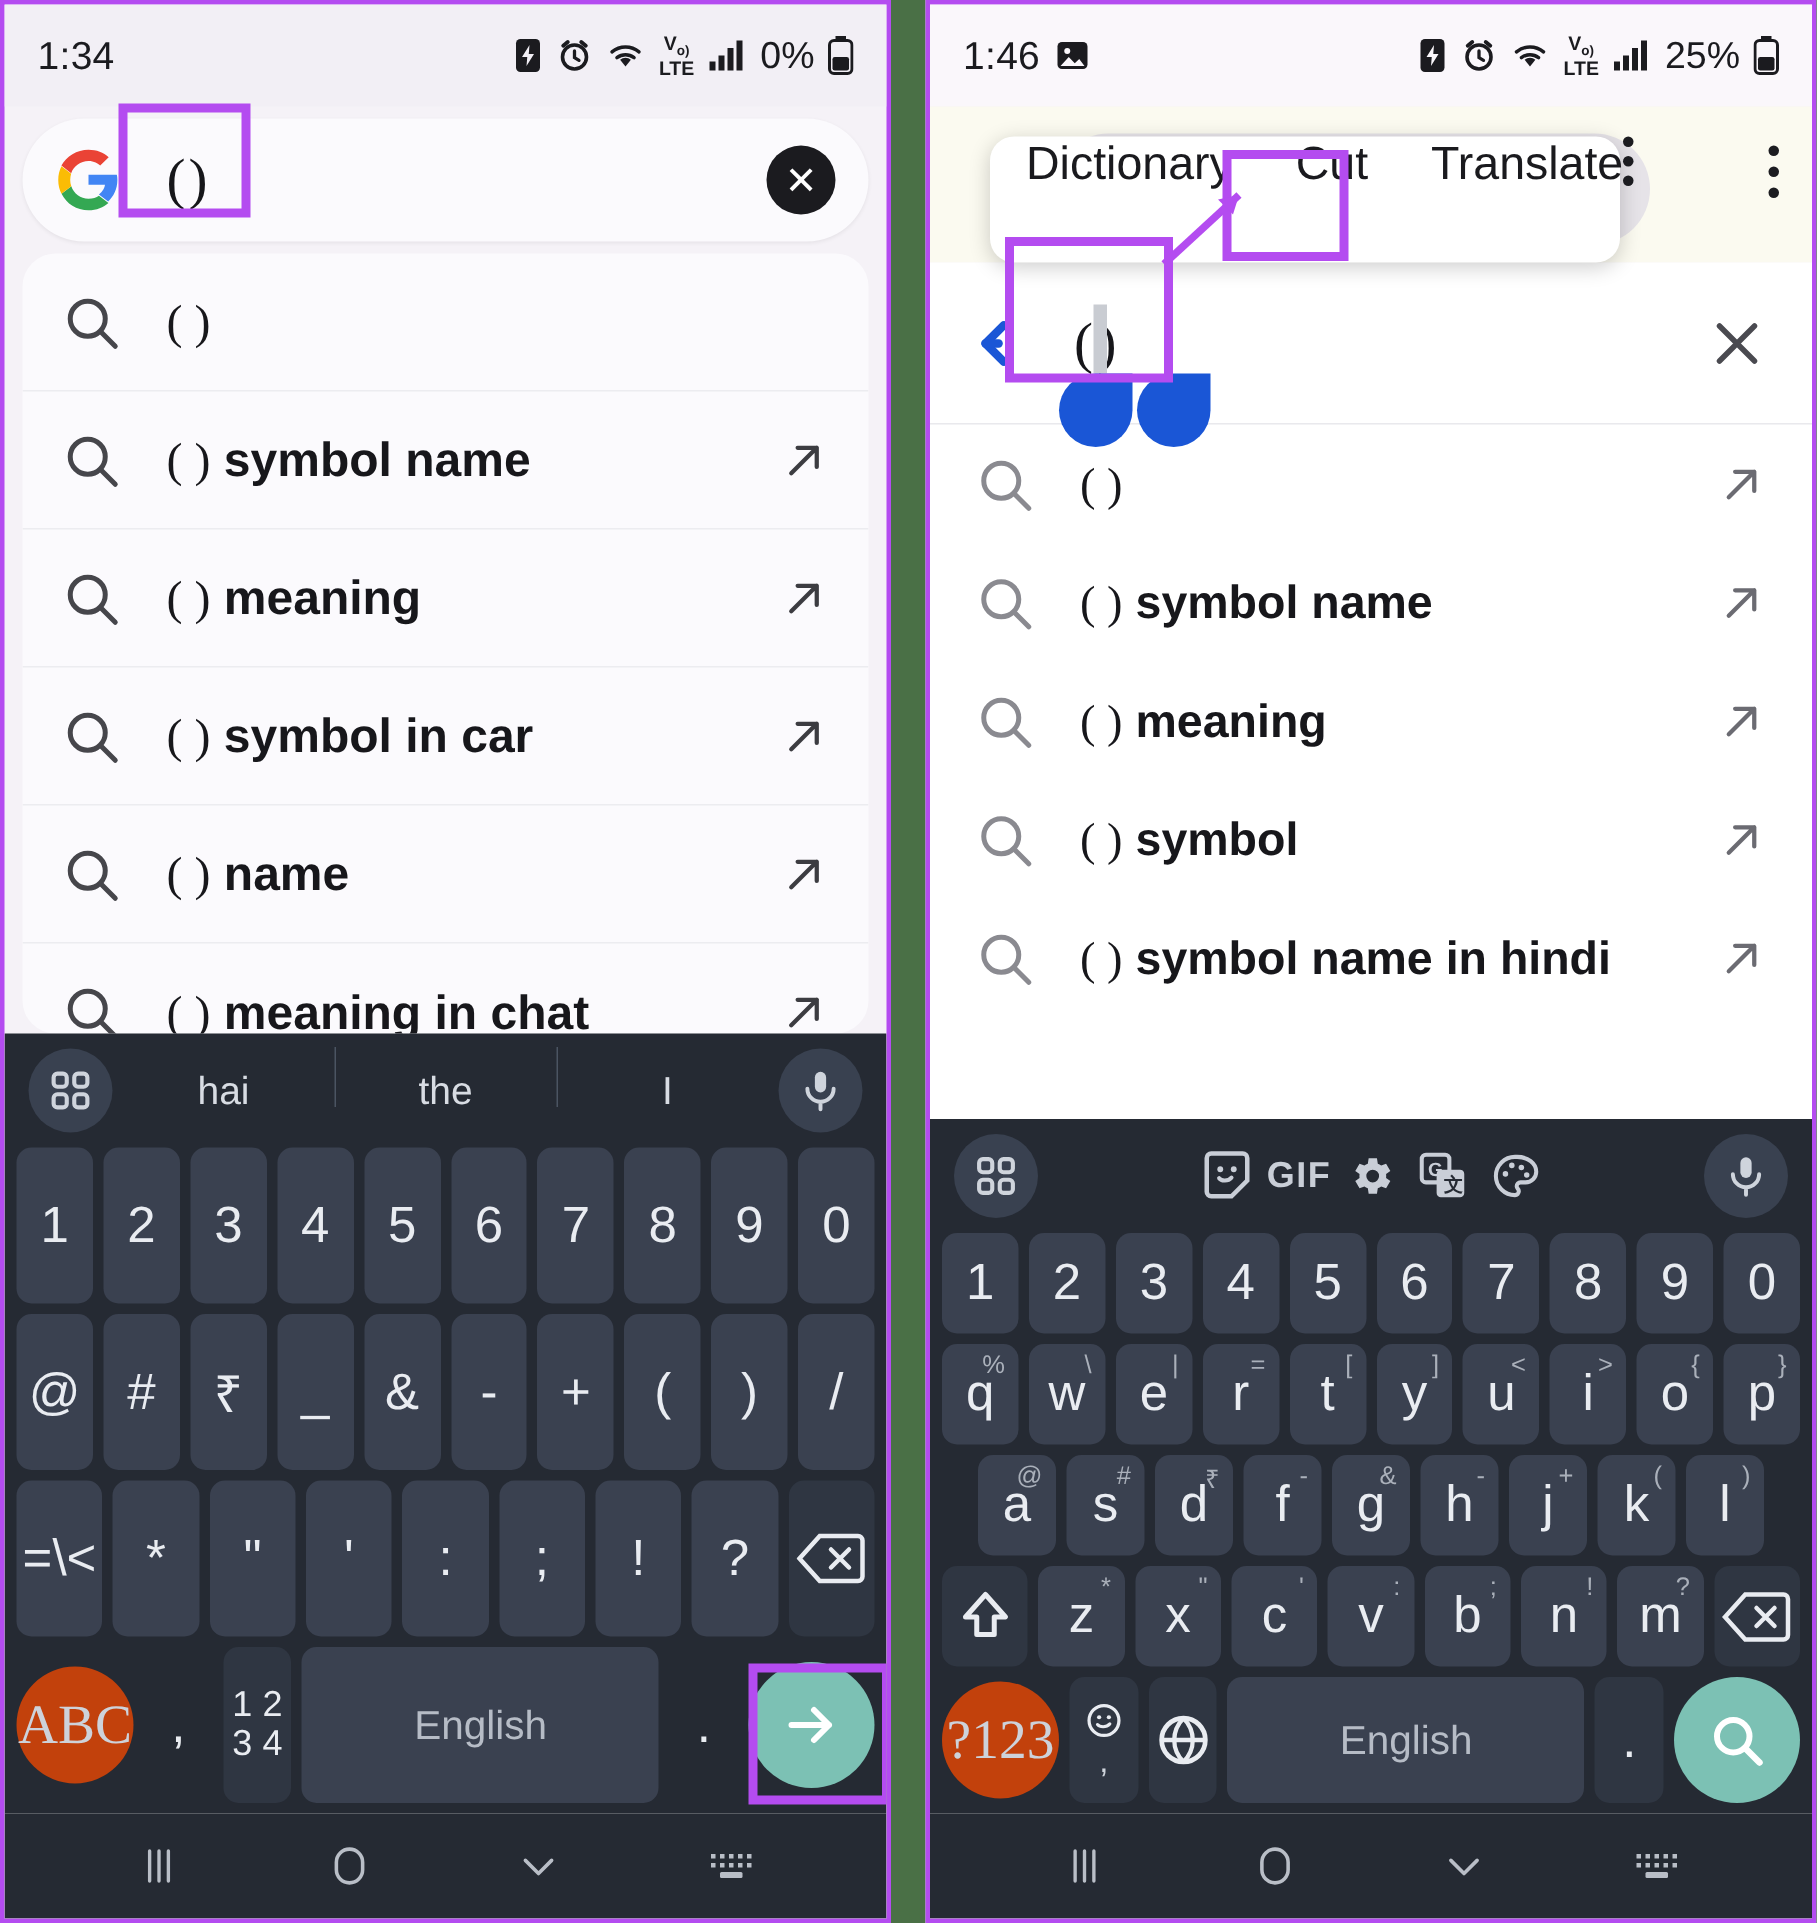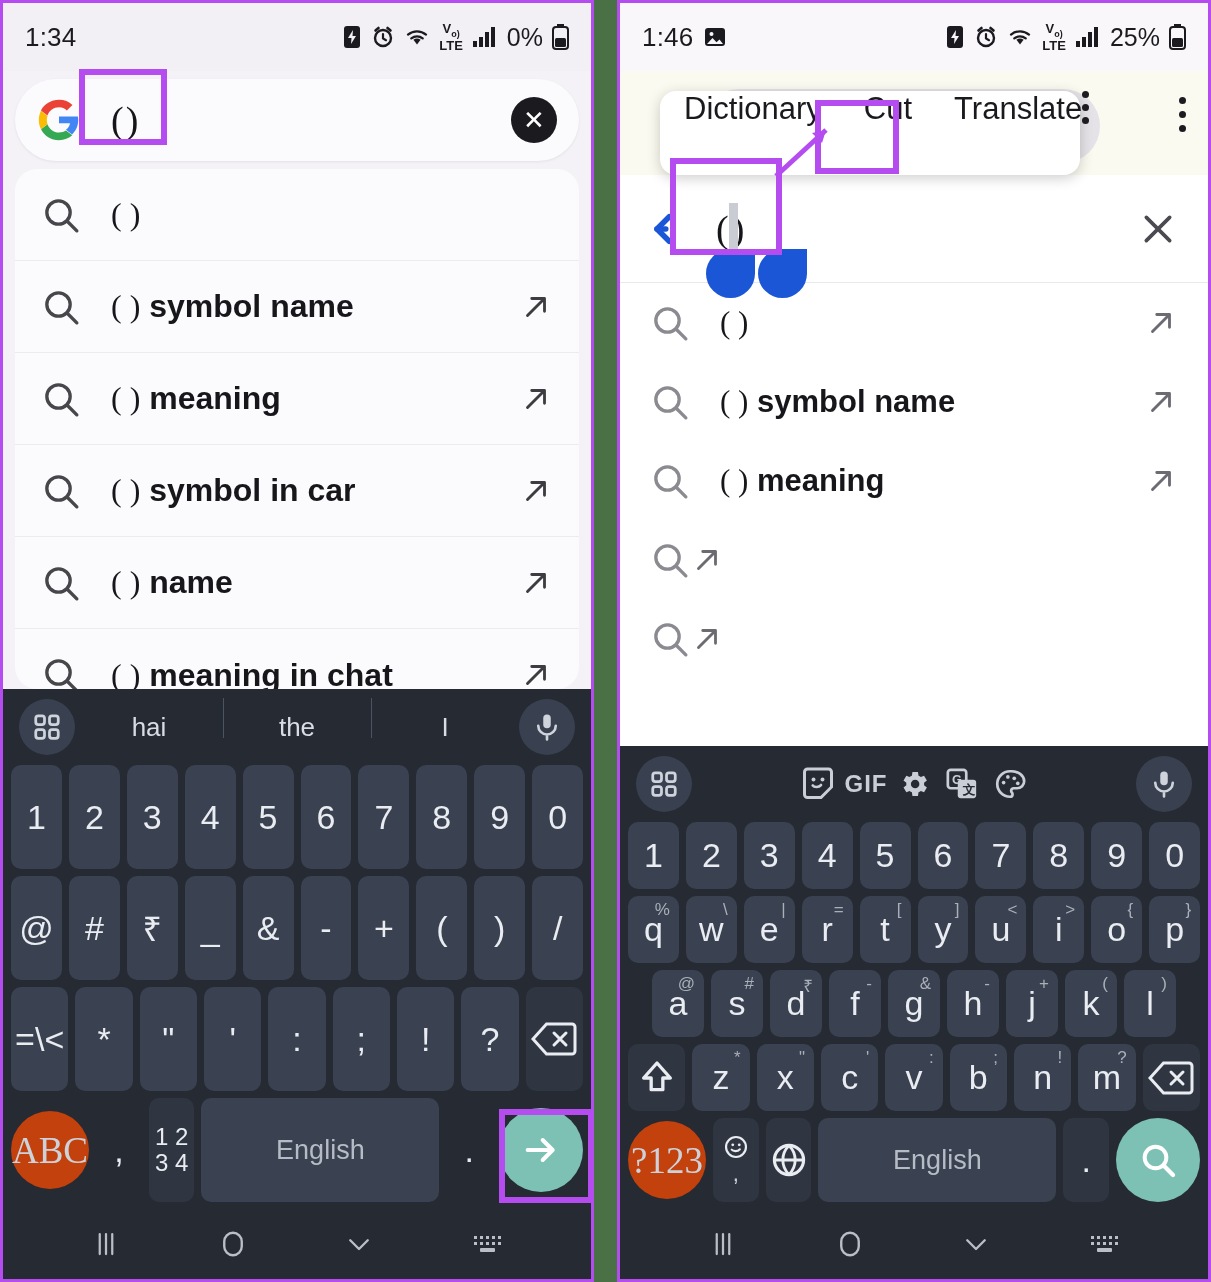--- a/index.html
+++ b/index.html
@@ -544,29 +544,31 @@
           <span class="sugg-text"><span class="paren">( )</span> meaning</span>
           <span class="sugg-arrow"><svg viewBox="0 0 24 24" width="34" height="34">
               <path d="M6 18 L18 6 M18 6 H9 M18 6 V15" stroke="currentColor" stroke-width="2" fill="none" stroke-linecap="round" stroke-linejoin="round"></path>
             </svg></span>
         </div>
         <div class="sugg-row">
           <span class="sugg-icon"><svg viewBox="0 0 24 24" width="40" height="40">
               <circle cx="10.5" cy="10.5" r="7" fill="none" stroke="currentColor" stroke-width="2"></circle>
               <path d="M15.6 15.6L21.5 21.5" stroke="currentColor" stroke-width="2" stroke-linecap="round"></path>
             </svg></span>
-          <span class="sugg-arrow"><svg viewBox="0 0 24 24" width="34" height="34">
-              <path d="M6 18 L18 6 M18 6 H9 M18 6 V15" stroke="currentColor" stroke-width="2" fill="none" stroke-linecap="round" stroke-linejoin="round"></path>
-            </svg></span>
-        </div>
-        <div class="sugg-row">
-          <span class="sugg-icon"><svg viewBox="0 0 24 24" width="40" height="40">
-              <circle cx="10.5" cy="10.5" r="7" fill="none" stroke="currentColor" stroke-width="2"></circle>
-              <path d="M15.6 15.6L21.5 21.5" stroke="currentColor" stroke-width="2" stroke-linecap="round"></path>
-            </svg></span>
+          <span class="sugg-text"><span class="paren">( )</span> symbol</span>
+          <span class="sugg-arrow"><svg viewBox="0 0 24 24" width="34" height="34">
+              <path d="M6 18 L18 6 M18 6 H9 M18 6 V15" stroke="currentColor" stroke-width="2" fill="none" stroke-linecap="round" stroke-linejoin="round"></path>
+            </svg></span>
+        </div>
+        <div class="sugg-row">
+          <span class="sugg-icon"><svg viewBox="0 0 24 24" width="40" height="40">
+              <circle cx="10.5" cy="10.5" r="7" fill="none" stroke="currentColor" stroke-width="2"></circle>
+              <path d="M15.6 15.6L21.5 21.5" stroke="currentColor" stroke-width="2" stroke-linecap="round"></path>
+            </svg></span>
+          <span class="sugg-text"><span class="paren">( )</span> symbol name in hindi</span>
           <span class="sugg-arrow"><svg viewBox="0 0 24 24" width="34" height="34">
               <path d="M6 18 L18 6 M18 6 H9 M18 6 V15" stroke="currentColor" stroke-width="2" fill="none" stroke-linecap="round" stroke-linejoin="round"></path>
             </svg></span>
         </div>
       </div>
 
     <div class="keyboard">
       <div class="kb-toolbar">
         <span class="kb-tool-circle">
           <svg width="30" height="30" viewBox="0 0 24 24">

